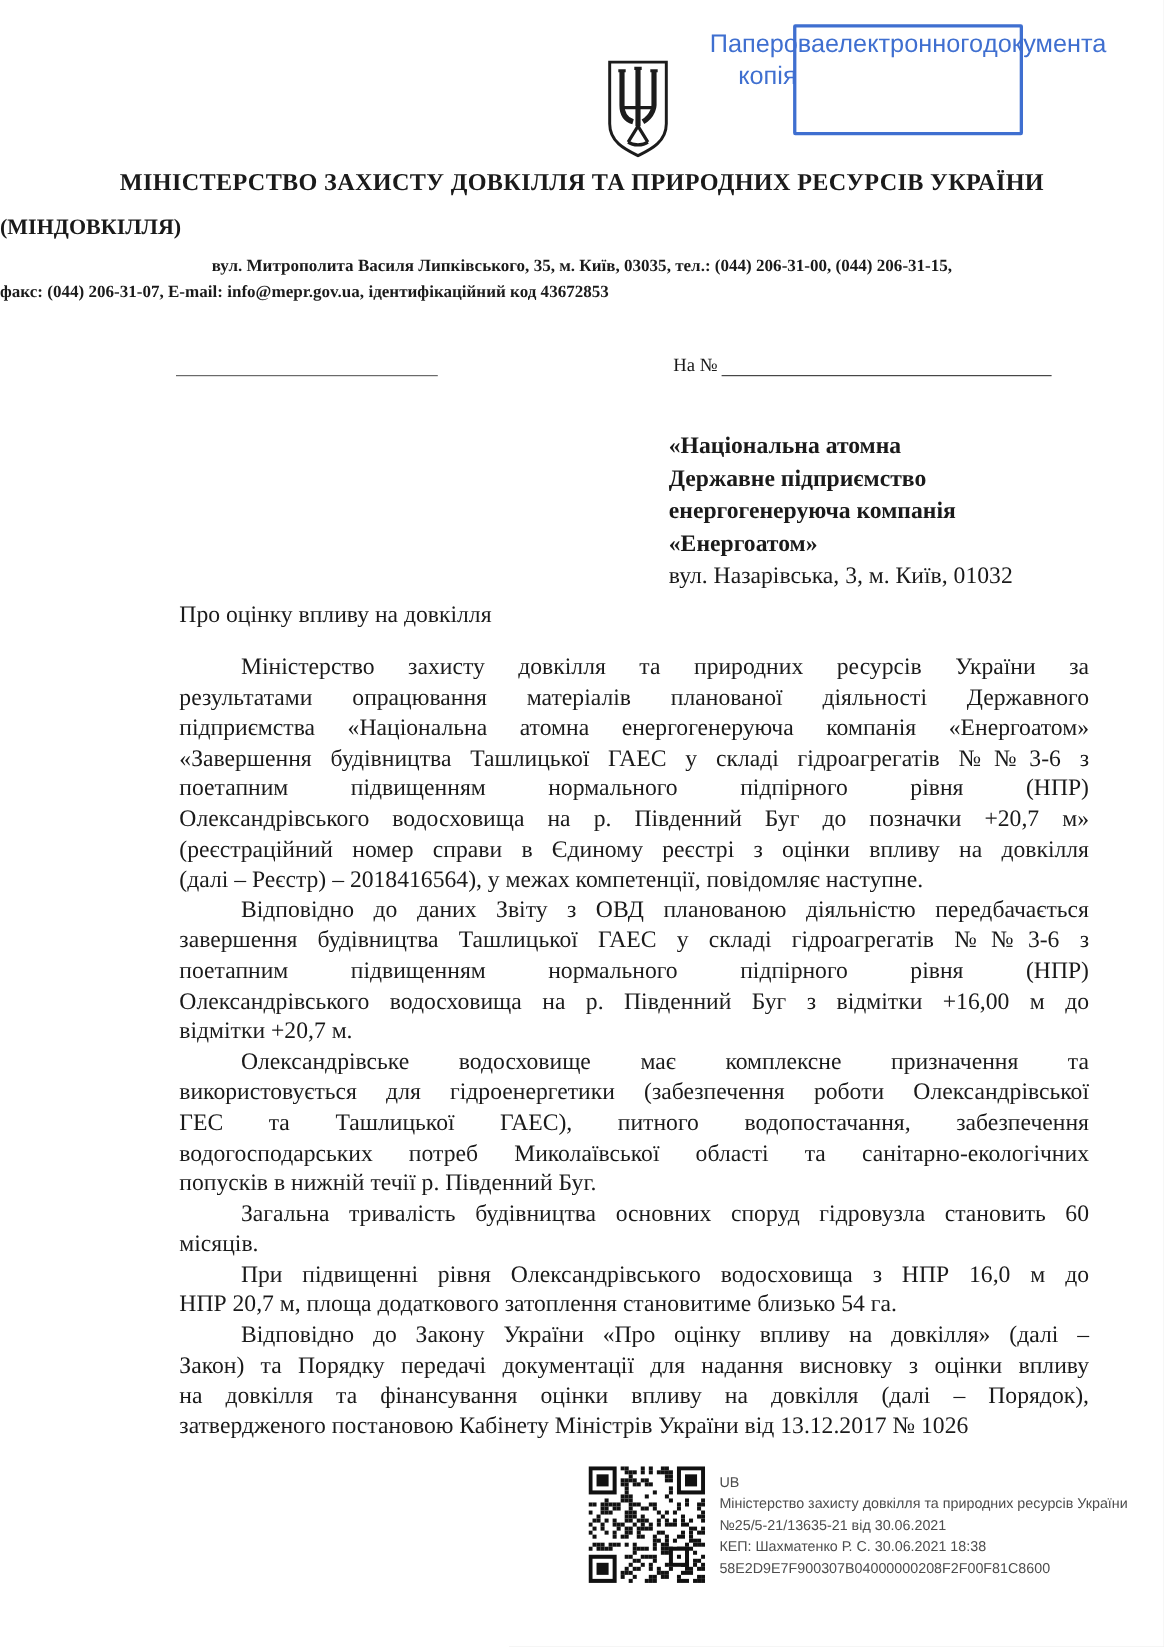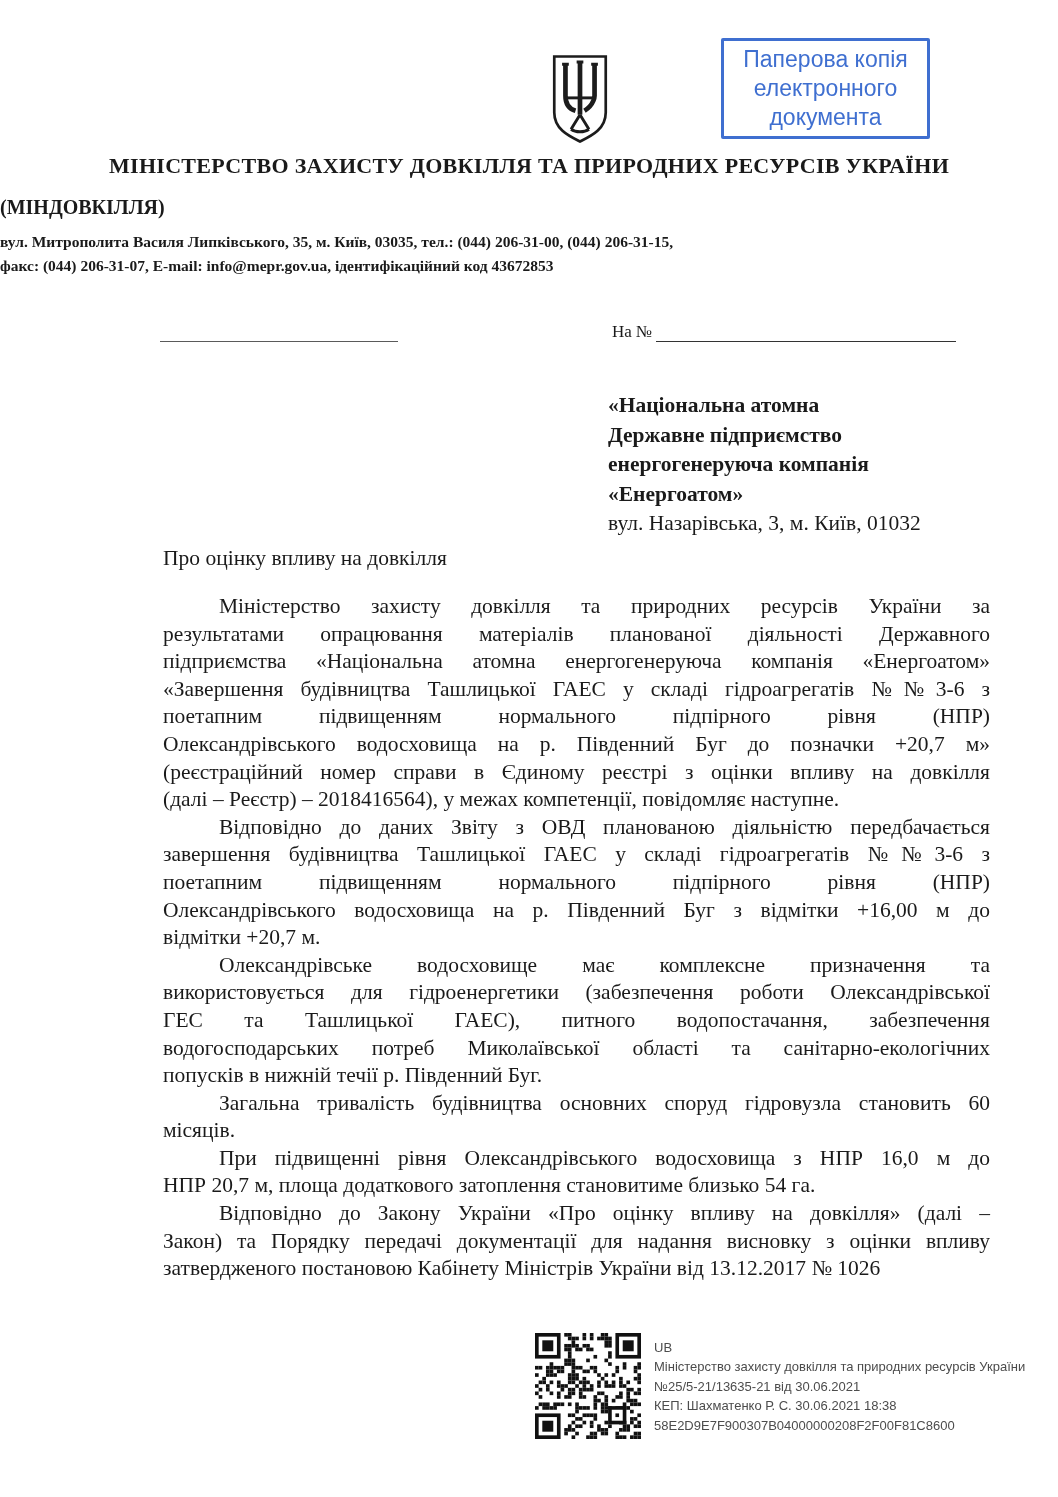--- a/index.html
+++ b/index.html
@@ -11,34 +11,34 @@
     font-family: "Liberation Serif", serif;
     color: #1a1a1a;
     overflow: hidden;
   }
 
   
   .coat { position:absolute; left:542px; top:52px; width:76px; height:94px; }
 
   
   .stamp {
-    position:absolute; left:721px; top:38px; width:203px; height:95px;
+    position:absolute; left:721px; top:22px; width:203px; height:95px;
     border:3px solid #3f6fd0; border-radius:2px;
-    display:flex; flex-direction:column; justify-content:center;
+    display:flex; flex-direction:row; justify-content:center;
     text-align:center;
     font-family:"Liberation Sans", sans-serif;
     font-size:23px; line-height:29px; color:#3f6fd0;
   }
 
   
   .hdr-title { position:absolute; top:153px; left:0; width:100%; text-align:center;
     font-weight:bold; font-size:22px; letter-spacing:0.3px; }
   .hdr-short { position:absolute; top:196px; left:0; width:100%; 
     font-weight:bold; font-size:20px; }
-  .hdr-addr1 { position:absolute; top:233px; left:0; width:100%; 
+  .hdr-addr1 { position:absolute; top:233px; left:0; width:100%; text-align:center;
     font-weight:bold; font-size:15.5px; }
   .hdr-addr2 { position:absolute; top:257px; left:0; width:100%; text-align:left;
     font-weight:bold; font-size:15.5px; }
 
   
   .date-line  { position:absolute; left:160px; top:341px; width:238px; border-bottom:1.5px solid #5a5a5a; }
   .na-label   { position:absolute; left:612px; top:322px; font-size:17px; }
   .na-line    { position:absolute; left:656px; top:341px; width:300px; border-bottom:1.5px solid #333; }
 
   
@@ -129,20 +129,21 @@
       <div class="line jfull">використовується для гідроенергетики (забезпечення роботи Олександрівської</div>
       <div class="line jfull">ГЕС та Ташлицької ГАЕС), питного водопостачання, забезпечення</div>
       <div class="line jfull">водогосподарських потреб Миколаївської області та санітарно-екологічних</div>
       <div class="line">попусків в нижній течії р. Південний Буг.</div>
       <div class="line indent jfull">Загальна тривалість будівництва основних споруд гідровузла становить 60</div>
       <div class="line">місяців.</div>
       <div class="line indent jfull">При підвищенні рівня Олександрівського водосховища з НПР 16,0 м до</div>
       <div class="line">НПР 20,7 м, площа додаткового затоплення становитиме близько 54 га.</div>
       <div class="line indent jfull">Відповідно до Закону України «Про оцінку впливу на довкілля» (далі –</div>
       <div class="line jfull">Закон) та Порядку передачі документації для надання висновку з оцінки впливу</div>
+      <div class="line jfull">на довкілля та фінансування оцінки впливу на довкілля (далі – Порядок),</div>
       <div class="line">затвердженого постановою Кабінету Міністрів України від 13.12.2017 № 1026</div>
     </div>
 
   <div class="footer">
     <svg class="qr" viewBox="0 0 29 29" xmlns="http://www.w3.org/2000/svg">
         <rect x="8" y="0" width="1" height="1" fill="#111"></rect>
         <rect x="9" y="0" width="1" height="1" fill="#111"></rect>
         <rect x="13" y="0" width="1" height="1" fill="#111"></rect>
         <rect x="15" y="0" width="1" height="1" fill="#111"></rect>
         <rect x="18" y="0" width="1" height="1" fill="#111"></rect>

